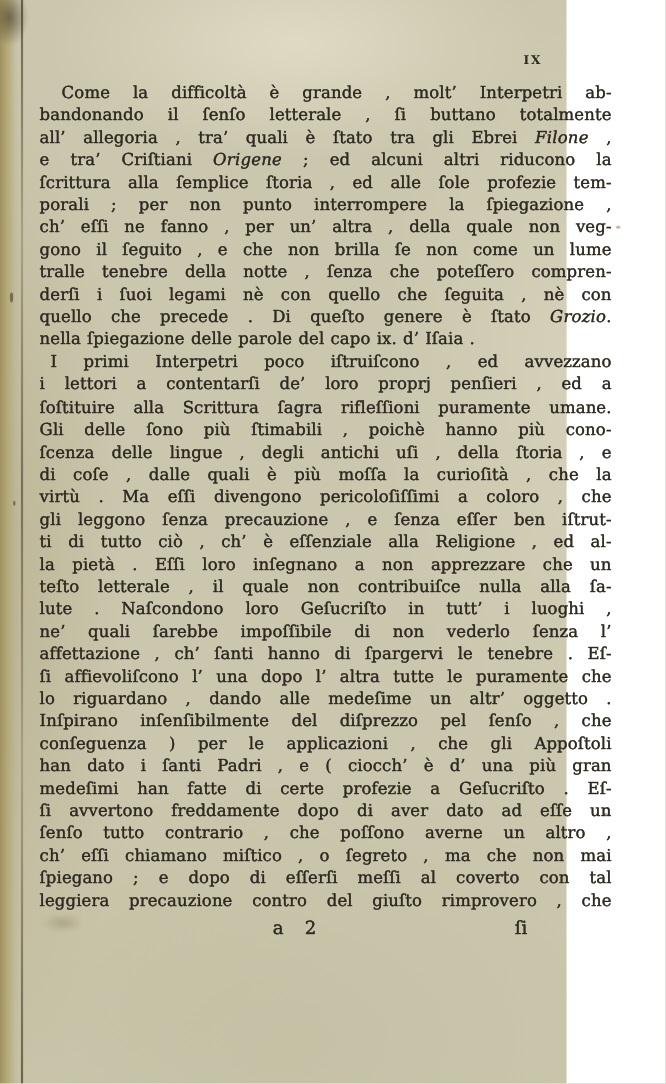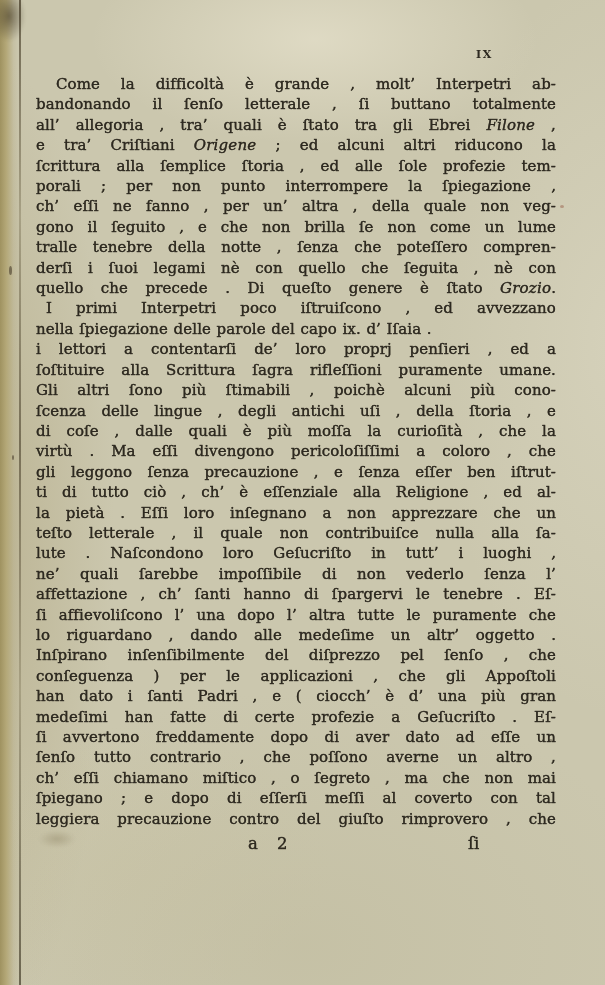--- a/index.html
+++ b/index.html
@@ -1,21 +1,21 @@
 <!DOCTYPE html>
 <html><head>
 <meta charset="utf-8">
 <style>
   html,body{margin:0;padding:0;}
   body{
     width:605px;height:985px;overflow:hidden;
     font-family:"DejaVu Serif","Liberation Serif",serif;
   }
   .page{
-    position:relative;width:605px;height:985px;
+    position:relative;width:515px;height:985px;
     background-color:#cbc7ae;
     background-image:
       radial-gradient(ellipse 320px 150px at 52% 4%, rgba(238,233,213,.55), transparent 70%),
       radial-gradient(ellipse 250px 520px at 102% 35%, rgba(224,220,200,.45), transparent 72%),
       radial-gradient(ellipse 500px 340px at 50% 96%, rgba(188,183,152,.40), transparent 75%),
       radial-gradient(ellipse 300px 200px at 20% 88%, rgba(200,194,162,.35), transparent 70%),
       radial-gradient(ellipse 180px 700px at -2% 55%, rgba(172,161,121,.50), transparent 70%);
   }
   
   .edge{
@@ -91,25 +91,25 @@
       <div class="line">bandonando il ſenſo letterale , ſi buttano totalmente</div>
       <div class="line">all’ allegoria , tra’ quali è ſtato tra gli Ebrei <i>Filone</i> ,</div>
       <div class="line">e tra’ Criſtiani <i>Origene</i> ; ed alcuni altri riducono la</div>
       <div class="line">ſcrittura alla ſemplice ſtoria , ed alle ſole profezie tem-</div>
       <div class="line">porali ; per non punto interrompere la ſpiegazione ,</div>
       <div class="line">ch’ eſſi ne fanno , per un’ altra , della quale non veg-</div>
       <div class="line">gono il ſeguito , e che non brilla ſe non come un lume</div>
       <div class="line">tralle tenebre della notte , ſenza che poteſſero compren-</div>
       <div class="line">derſi i ſuoi legami nè con quello che ſeguita , nè con</div>
       <div class="line">quello che precede . Di queſto genere è ſtato <i>Grozio</i>.</div>
+      <div class="line end">nella ſpiegazione delle parole del capo ix. d’ Iſaia .</div>
       <div class="line ind2">I primi Interpetri poco iſtruiſcono , ed avvezzano</div>
-      <div class="line end">nella ſpiegazione delle parole del capo ix. d’ Iſaia .</div>
       <div class="line">i lettori a contentarſi de’ loro proprj penſieri , ed a</div>
       <div class="line">ſoſtituire alla Scrittura ſagra rifleſſioni puramente umane.</div>
-      <div class="line">Gli altri ſono più ſtimabili , poichè alcuni più cono-</div>
+      <div class="line">Gli delle ſono più ſtimabili , poichè hanno più cono-</div>
       <div class="line">ſcenza delle lingue , degli antichi uſi , della ſtoria , e</div>
       <div class="line">di coſe , dalle quali è più moſſa la curioſità , che la</div>
       <div class="line">virtù . Ma eſſi divengono pericoloſiſſimi a coloro , che</div>
       <div class="line">gli leggono ſenza precauzione , e ſenza eſſer ben iſtrut-</div>
       <div class="line">ti di tutto ciò , ch’ è eſſenziale alla Religione , ed al-</div>
       <div class="line">la pietà . Eſſi loro inſegnano a non apprezzare che un</div>
       <div class="line">teſto letterale , il quale non contribuiſce nulla alla ſa-</div>
       <div class="line">lute . Naſcondono loro Geſucriſto in tutt’ i luoghi ,</div>
       <div class="line">ne’ quali ſarebbe impoſſibile di non vederlo ſenza l’</div>
       <div class="line">affettazione , ch’ ſanti hanno di ſpargervi le tenebre . Eſ-</div>

